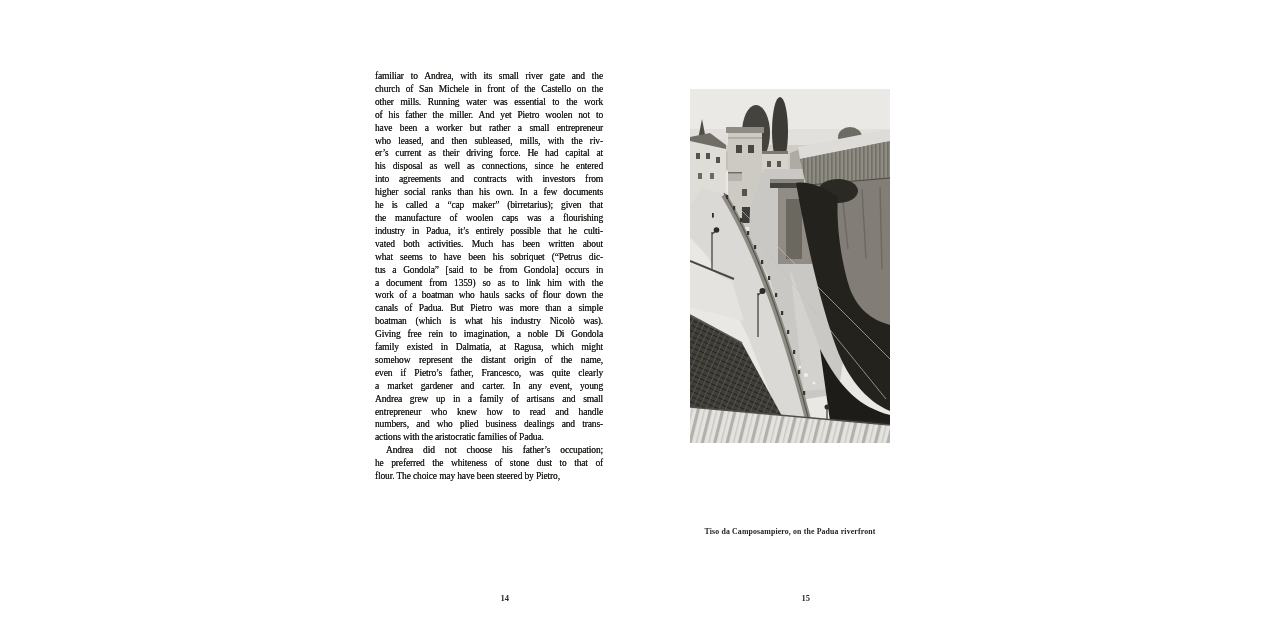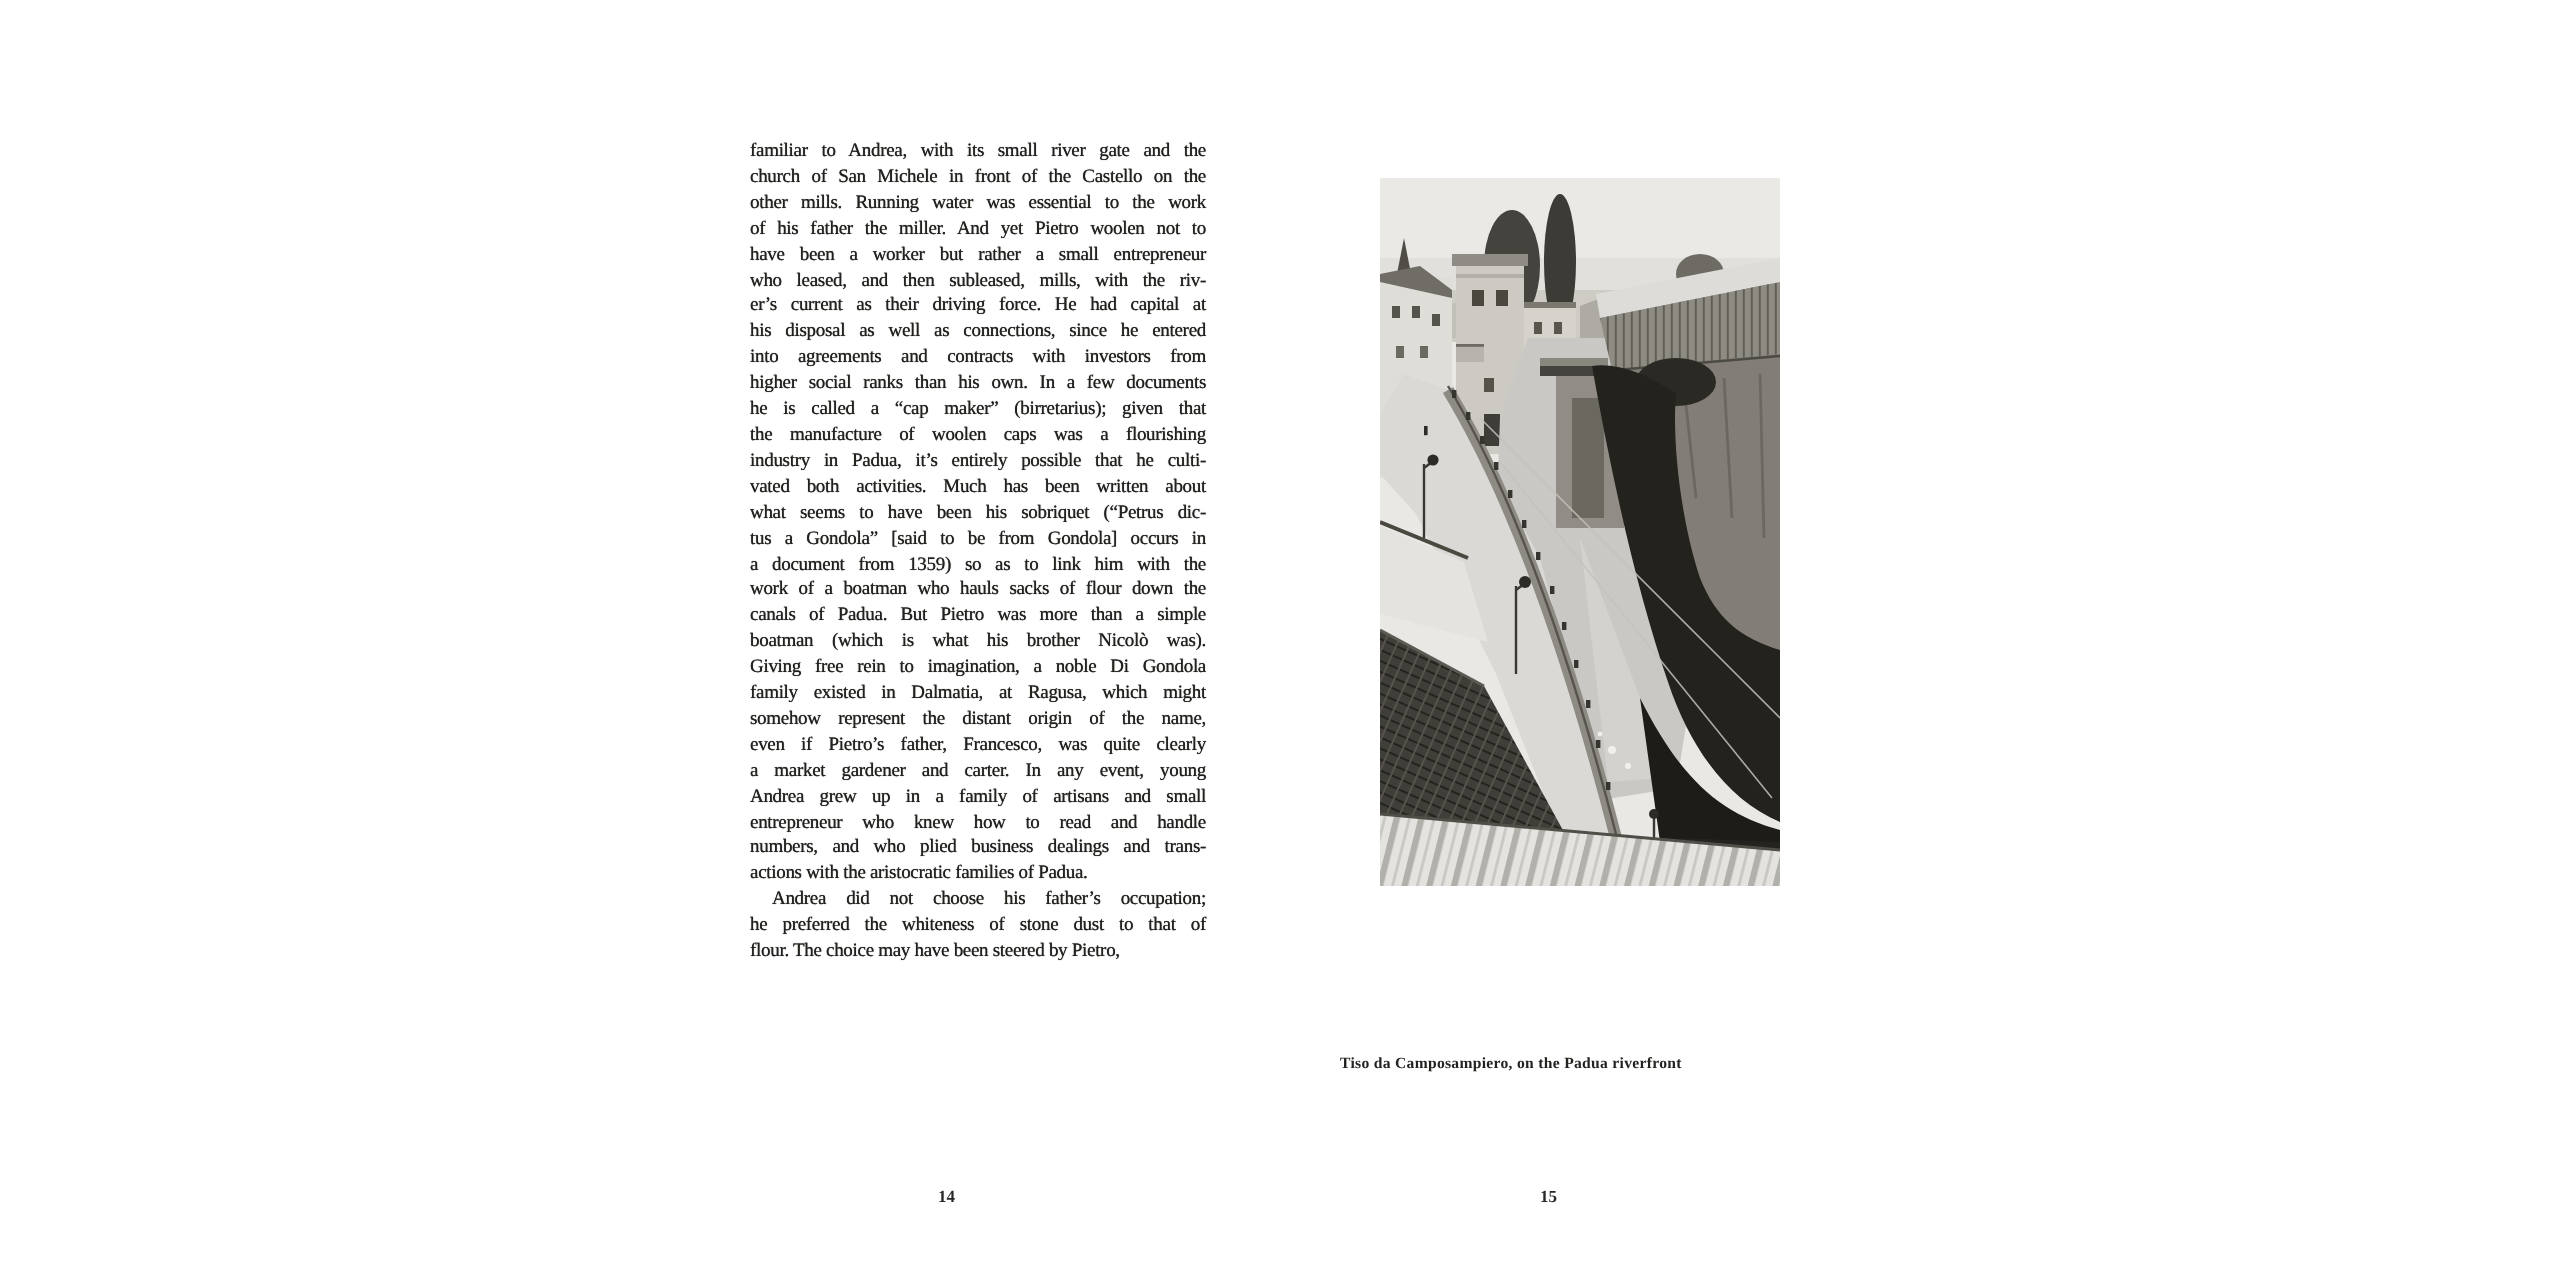--- a/index.html
+++ b/index.html
@@ -23,26 +23,26 @@
 
   
   .photo {
     position:absolute; left:690px; top:89px; width:200px; height:354px;
     margin:0; overflow:hidden; background:#e9e8e5;
   }
   .photo svg { display:block; width:100%; height:100%; }
 
   .caption {
     position:absolute; left:670px; top:527px; width:240px;
-    font-size:7.8px; font-weight:bold;
+    text-align:center; font-size:7.8px; font-weight:bold;
     color:#242320; letter-spacing:0.15px;
   }
 
   .pagenum {
-    position:absolute; top:593px; width:40px; text-align:left;
+    position:absolute; top:593px; width:40px; text-align:right;
     font-size:8.5px; font-weight:bold; color:#2a2927;
   }
   .pagenum.left  { left:469px; }
   .pagenum.right { left:770px; }
 </style>
 </head>
 <body>
 
 <div class="spread">
 
@@ -60,21 +60,21 @@
         <div class="line">higher social ranks than his own. In a few documents</div>
         <div class="line">he is called a “cap maker” (birretarius); given that</div>
         <div class="line">the manufacture of woolen caps was a flourishing</div>
         <div class="line">industry in Padua, it’s entirely possible that he culti-</div>
         <div class="line">vated both activities. Much has been written about</div>
         <div class="line">what seems to have been his sobriquet (“Petrus dic-</div>
         <div class="line">tus a Gondola” [said to be from Gondola] occurs in</div>
         <div class="line">a document from 1359) so as to link him with the</div>
         <div class="line">work of a boatman who hauls sacks of flour down the</div>
         <div class="line">canals of Padua. But Pietro was more than a simple</div>
-        <div class="line">boatman (which is what his brother Nicolò was).</div>
+        <div class="line">boatman (which is what his industry Nicolò was).</div>
         <div class="line">Giving free rein to imagination, a noble Di Gondola</div>
         <div class="line">family existed in Dalmatia, at Ragusa, which might</div>
         <div class="line">somehow represent the distant origin of the name,</div>
         <div class="line">even if Pietro’s father, Francesco, was quite clearly</div>
         <div class="line">a market gardener and carter. In any event, young</div>
         <div class="line">Andrea grew up in a family of artisans and small</div>
         <div class="line">entrepreneur who knew how to read and handle</div>
         <div class="line">numbers, and who plied business dealings and trans-</div>
         <div class="line last">actions with the aristocratic families of Padua.</div>
       </div>

